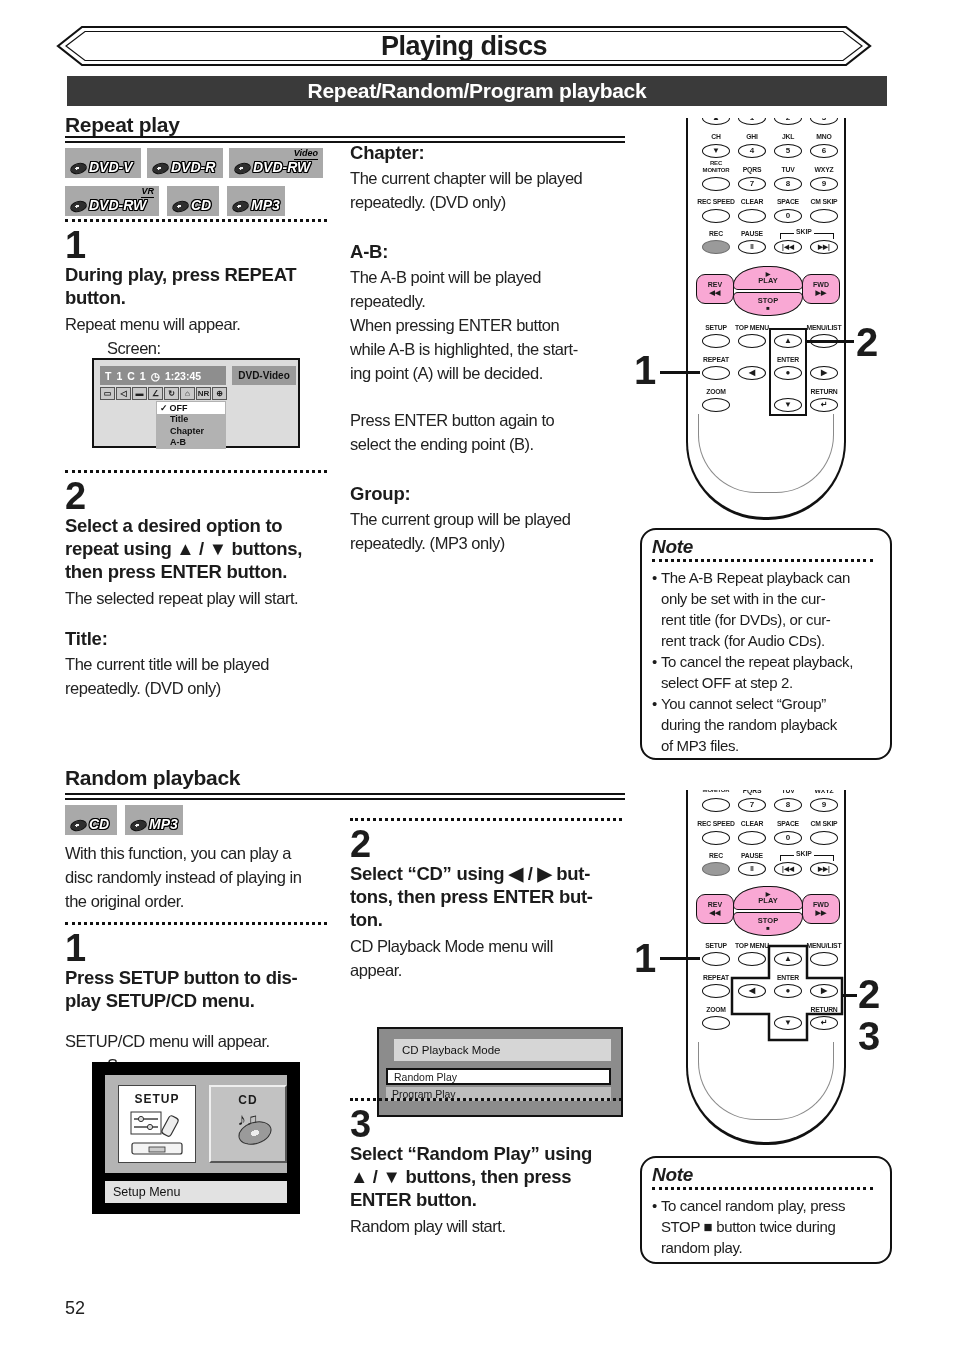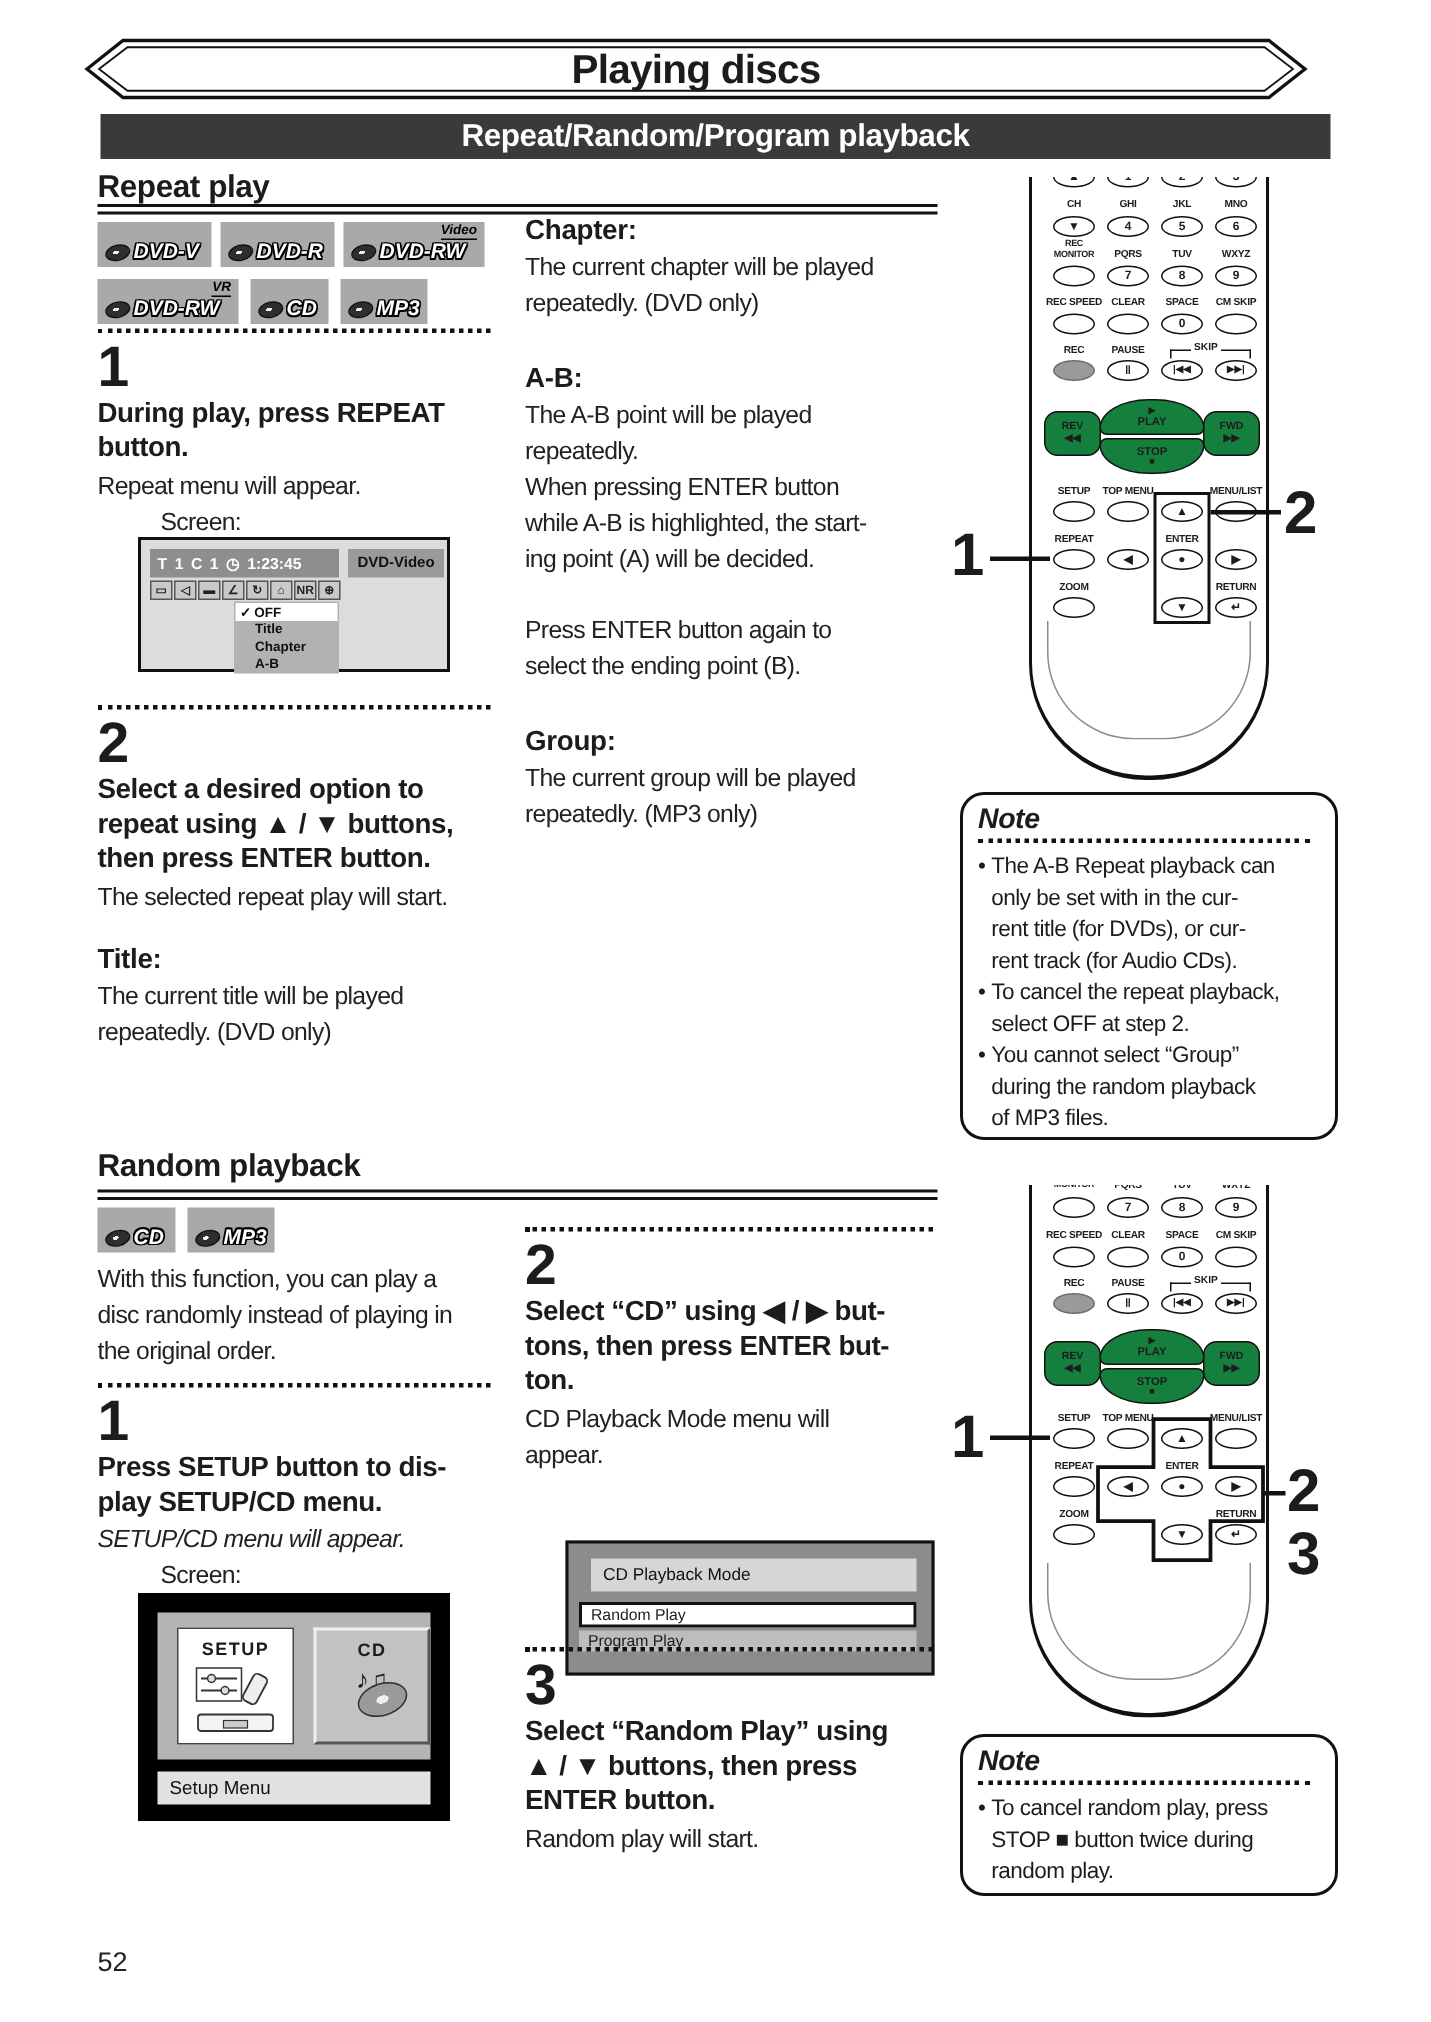--- a/index.html
+++ b/index.html
@@ -90,21 +90,21 @@
             border-left:2.5px solid #111; border-right:2.5px solid #111; border-bottom:3px solid #111;
             border-radius:0 0 78px 78px; }
   .r-inner { position:absolute; left:10px; right:10px; border:1px solid #8a8a8a; border-top:none;
              border-radius:0 0 58px 58px; }
   .r-oval { position:absolute; width:28px; height:14px; border:1.6px solid #111; border-radius:50%;
             background:#fff; display:flex; align-items:center; justify-content:center;
             font-size:8px; font-weight:700; line-height:1; }
   .r-oval.filled { background:#9a9a9a; border-color:#6e6e6e; }
   .r-lab { position:absolute; width:44px; font-size:6.8px; font-weight:700; text-align:center;
            line-height:1.1; letter-spacing:-0.2px; white-space:pre-line; }
-  .r-big { position:absolute; border:1.6px solid #111; background:#15803d; display:flex;
+  .r-big { position:absolute; border:1.6px solid #111; background:#f9a8d4; display:flex;
            flex-direction:column; align-items:center; justify-content:center; font-weight:700; line-height:1.1; }
   .r-box { position:absolute; border:2.5px solid #111; }
   .skipline { position:absolute; height:6px; border-top:1.2px solid #111; border-left:1.2px solid #111; border-right:1.2px solid #111; }
   .skiplab { position:absolute; background:#fff; font-size:6.8px; font-weight:700; padding:0 2px; }
   .callout { position:absolute; font-size:40px; font-weight:800; letter-spacing:-1px; line-height:1; }
   .cline { position:absolute; height:3px; background:#111; }
 
   .pageno { font-size:18px; color:#222; }
 </style>
 </head>
@@ -357,21 +357,21 @@
   </div>
   <div class="abs body pre" style="left:65px;top:842px;width:283px;">With this function, you can play a
 disc randomly instead of playing in
 the original order.</div>
 
   <div class="abs dotted" style="left:65px;top:922px;width:262px;"></div>
   <div class="abs num" style="left:65px;top:929px;">1</div>
   <div class="abs" style="left:65px;top:967px;width:283px;">
     <div class="instr pre">Press SETUP button to dis-
 play SETUP/CD menu.</div>
-    <div class="body pre" style="margin-top:2px;font-style:italic;">SETUP/CD menu will appear.</div>
+    <div class="body pre" style="margin-top:17px;">SETUP/CD menu will appear.</div>
     <div class="body screen-label">Screen:</div>
   </div>
 
   <div class="abs scr-black" style="left:92px;top:1062px;width:208px;height:152px;">
     <div class="sp-panel">
       <div class="sp-tile1">
         <span class="sp-name">SETUP</span>
         <svg width="56" height="48" style="margin-top:4px;">
           <rect x="2" y="2" width="30" height="22" fill="#fff" stroke="#333" stroke-width="1"></rect>
           <line x1="5" y1="9" x2="29" y2="9" stroke="#333" stroke-width="1.4"></line>

